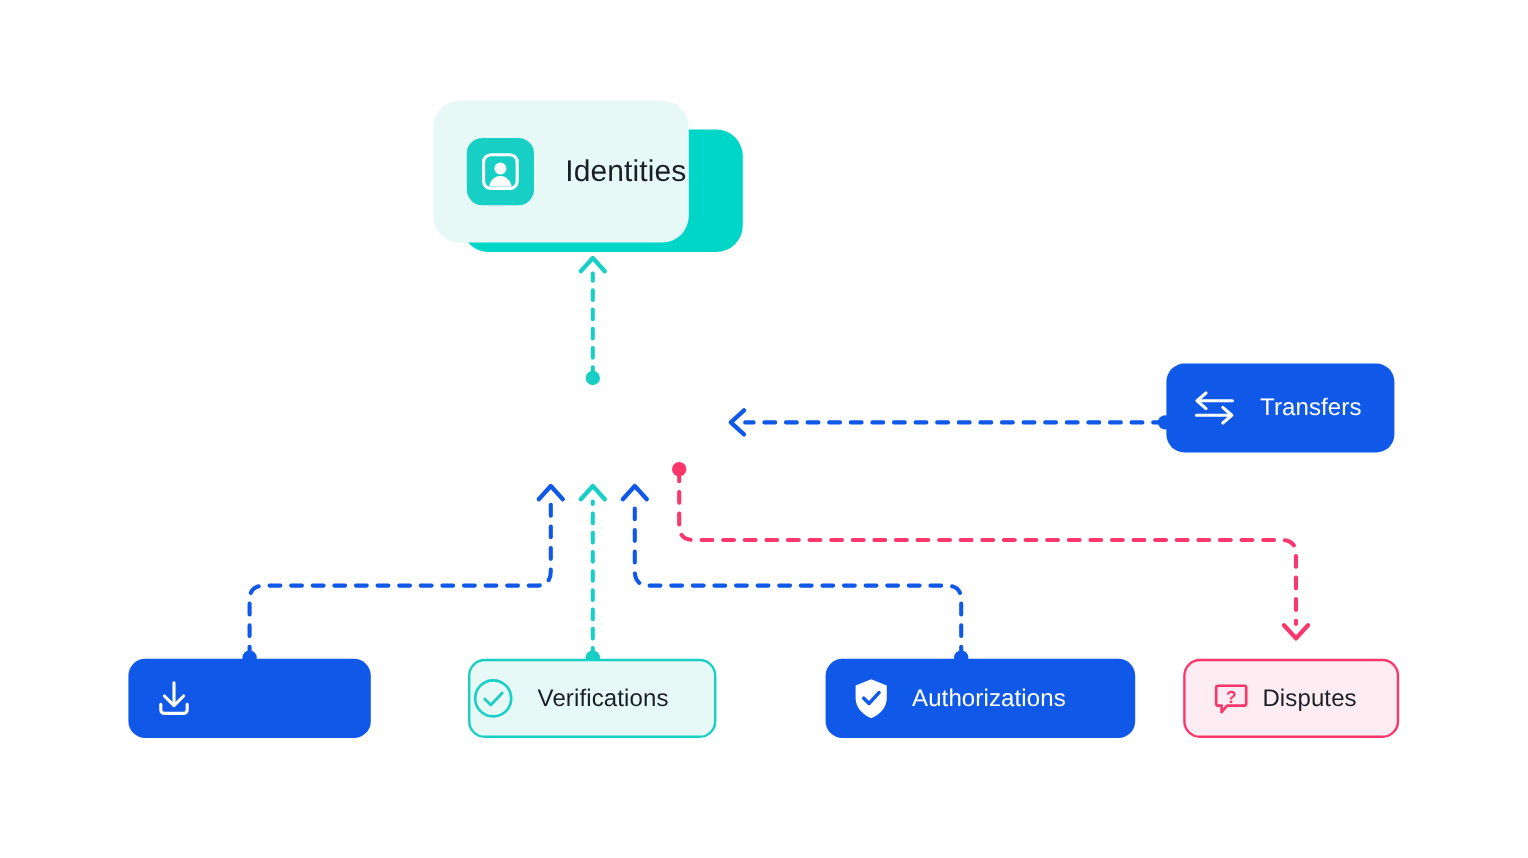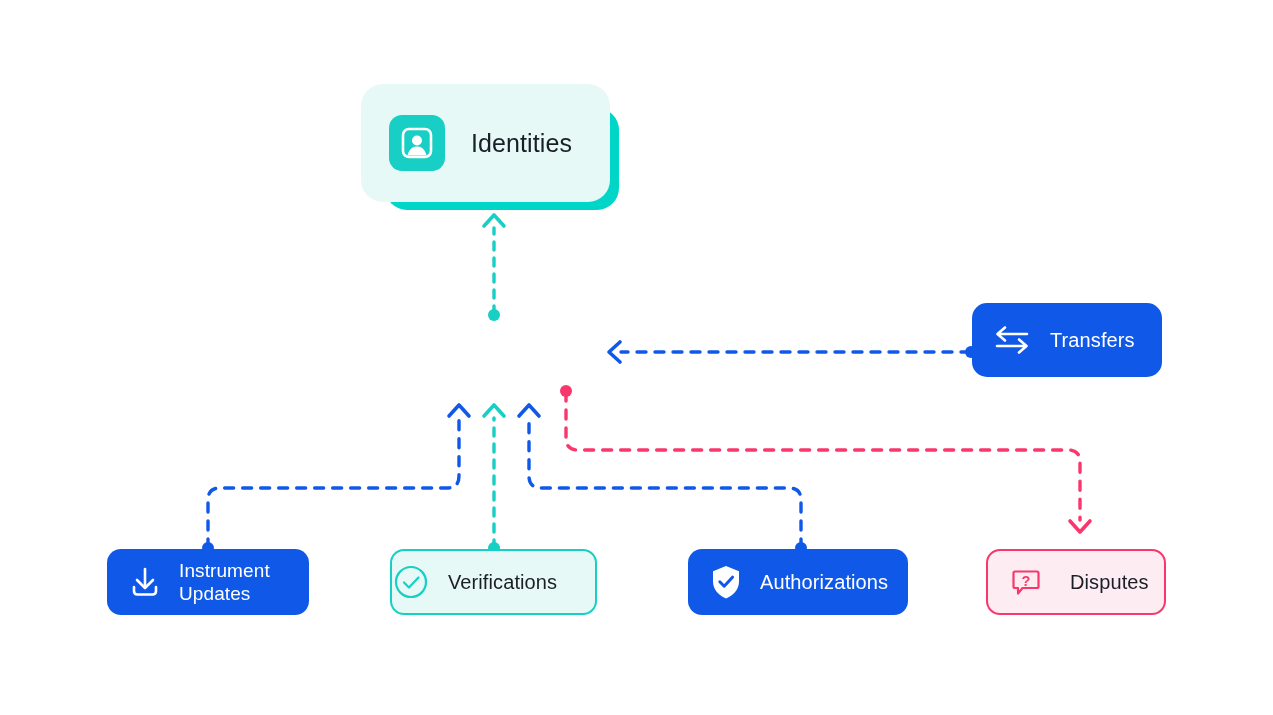--- a/index.html
+++ b/index.html
@@ -44,21 +44,21 @@
     font-size: 21px;
     line-height: 25px;
     letter-spacing: 0.1px;
     white-space: pre-line;
   }
 
   
   #node-identities {
     left: 361px;
     top: 84px;
-    width: 249px;
+    width: 213px;
     height: 118px;
     background: #e6f9f7;
     border-radius: 22px;
     padding-left: 28px;
     z-index: 4;
   }
   #identities-shadow {
     position: absolute;
     left: 385px;
     top: 108px;
@@ -144,21 +144,21 @@
   #node-verifications .lbl {
     margin-left: 18px;
     color: #1a1f27;
     font-size: 20px;
   }
 
   
   #node-authorizations {
     left: 688px;
     top: 549px;
-    width: 220px;
+    width: 258px;
     height: 66px;
     background: #1059e8;
     border-radius: 14px;
     padding-left: 20px;
   }
   #node-authorizations .lbl {
     margin-left: 16px;
     color: #ffffff;
     font-size: 20px;
   }
@@ -168,21 +168,21 @@
     left: 986px;
     top: 549px;
     width: 180px;
     height: 66px;
     background: #fdedf2;
     border: 2px solid #f9376c;
     border-radius: 14px;
     padding-left: 20px;
   }
   #node-disputes .lbl {
-    margin-left: 26px;
+    margin-left: 8px;
     color: #1a1f27;
     font-size: 20px;
   }
 </style>
 </head>
 <body>
 
 <div id="canvas">
 
   <svg id="wires" viewBox="0 0 1273 715" width="1273" height="715">
@@ -249,22 +249,20 @@
   </div>
 
   <div class="node" id="node-instrument-updates">
     <span class="ico">
       <svg width="36" height="36" viewBox="0 0 36 36">
         <path d="M18 5 L18 23" fill="none" stroke="#ffffff" stroke-width="2.6" stroke-linecap="round"></path>
         <path d="M10 16 L18 24 L26 16" fill="none" stroke="#ffffff" stroke-width="2.6" stroke-linecap="round" stroke-linejoin="round"></path>
         <path d="M7 23 L7 27 Q7 30.5 10.5 30.5 L25.5 30.5 Q29 30.5 29 27 L29 23" fill="none" stroke="#ffffff" stroke-width="2.6" stroke-linecap="round" stroke-linejoin="round"></path>
       </svg>
     </span>
-    <span class="lbl">Instrument
-Updates</span>
   </div>
 
   <div class="node" id="node-verifications">
     <span class="ico">
       <svg width="38" height="38" viewBox="0 0 38 38">
         <circle cx="19" cy="19" r="15" fill="none" stroke="#17cfc4" stroke-width="2.2"></circle>
         <path d="M12 19.5 L17 24.5 L26.5 14.5" fill="none" stroke="#17cfc4" stroke-width="2.2" stroke-linecap="round" stroke-linejoin="round"></path>
       </svg>
     </span>
     <span class="lbl">Verifications</span>

